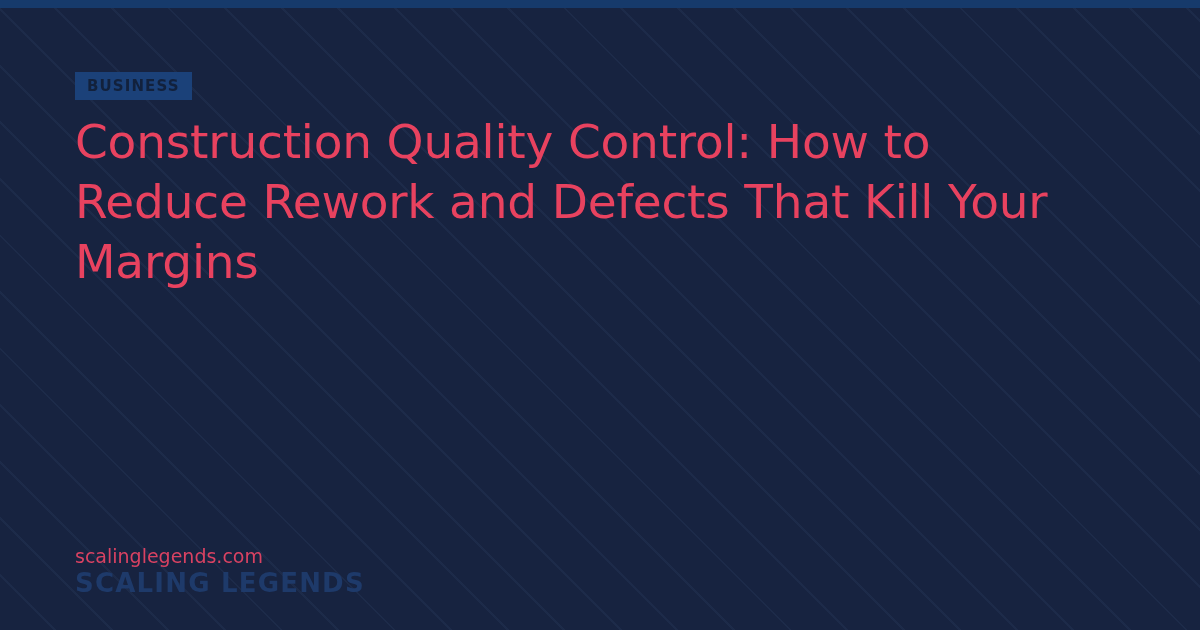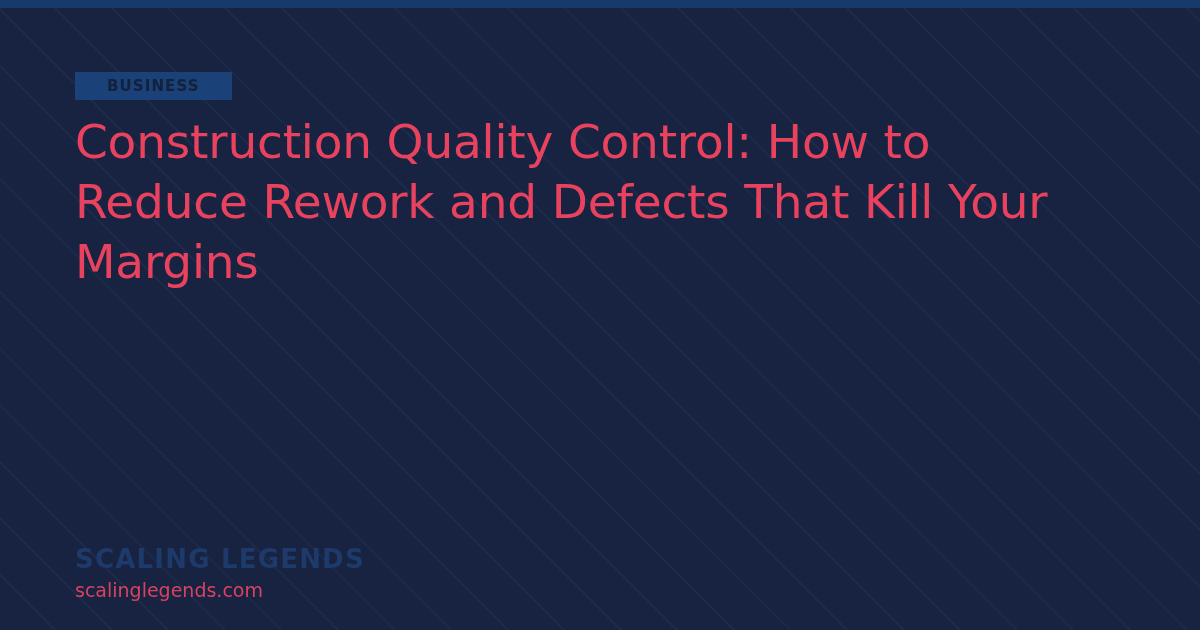--- a/index.html
+++ b/index.html
@@ -48,21 +48,21 @@
     right: 75px;
     height: 630px;
   }
 
   #badge {
     position: absolute;
     top: 72px;
     left: 0;
     height: 28px;
     line-height: 28px;
-    padding: 0 32px;
+    padding: 0 12px;
     background: #1b4179;
     color: #12213c;
     font-size: 15px;
     font-weight: 700;
     letter-spacing: 1.1px;
     white-space: nowrap;
     box-sizing: border-box;
   }
 
   #headline {
@@ -110,18 +110,18 @@
 
   <div id="topbar"></div>
 
   <div id="content">
 
     <div id="badge">BUSINESS</div>
 
     <h1 id="headline">Construction Quality Control: How to Reduce Rework and Defects That Kill Your Margins</h1>
 
     <div id="footer">
+      <div id="site-url">scalinglegends.com</div>
       <div id="brand">SCALING LEGENDS</div>
-      <div id="site-url">scalinglegends.com</div>
     </div>
 
   </div>
 </div>
 
 </body></html>

